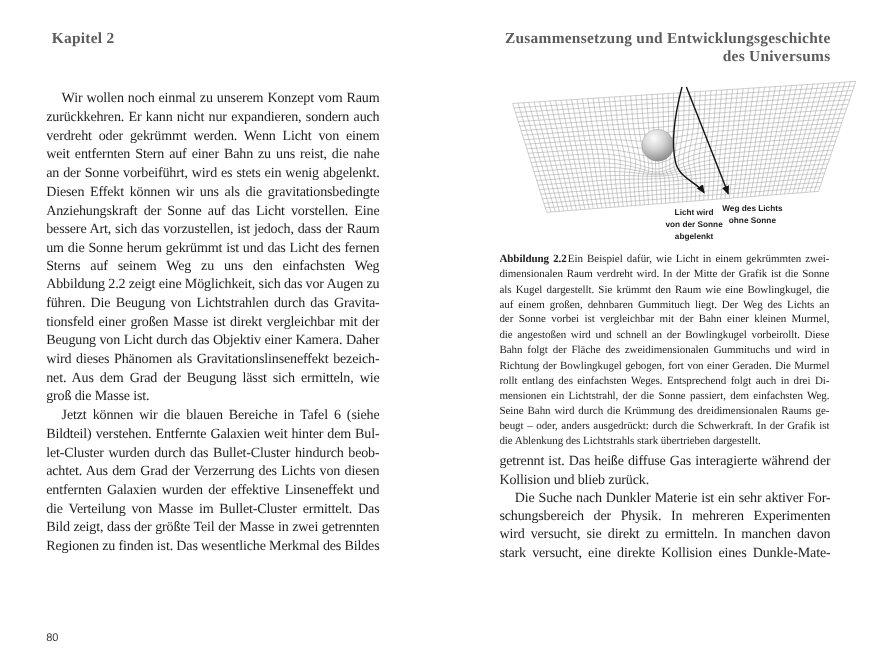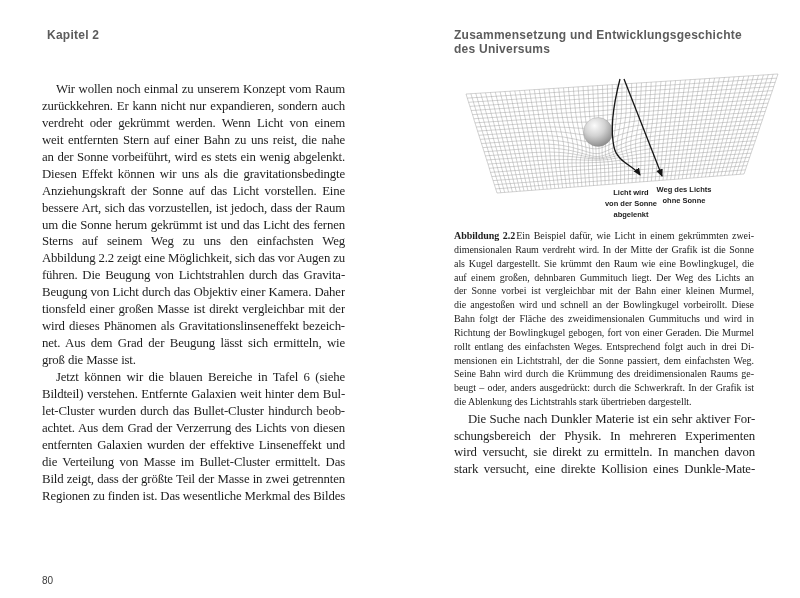--- a/index.html
+++ b/index.html
@@ -3,22 +3,22 @@
 <meta charset="utf-8">
 <style>
   html,body{margin:0;padding:0}
   body{
     width:800px;height:598px;position:relative;overflow:hidden;
     background:#ffffff;color:#1e1e1e;
     font-family:"Liberation Serif", serif;
   }
   .abs{position:absolute}
   .runhead{
-    font-family:Liberation Sans, sans-serif;
-    font-size:12px;font-weight:700;letter-spacing:.25px;color:#5c5c5c;
+    font-family:Liberation Serif, serif;
+    font-size:14px;font-weight:700;letter-spacing:.25px;color:#5c5c5c;
   }
   .pagenum{
     font-family:"Liberation Sans", sans-serif;
     font-size:10px;color:#3a3a3a;margin-top:32px;
   }
   .body-text{font-size:12.8px;letter-spacing:-.15px;text-align:justify}
   #left-body{left:42px;top:81px;width:303px;line-height:16.95px}
   #left-body .bline{height:16.95px}
   #right-body{left:454px;top:411px;width:301px;line-height:16.6px}
   #right-body .bline{height:16.6px}
@@ -26,21 +26,21 @@
   .bline.nolast{text-align-last:left}
   .bline.ind{text-indent:14px}
   sup{font-size:12px;line-height:0;letter-spacing:0;vertical-align:4px}
   #caption{
     left:454px;top:229px;width:300px;
     font-size:10px;line-height:13.85px;letter-spacing:-.05px;text-align:justify;
   }
   #caption .cline{height:13.85px;text-align-last:justify;overflow:hidden}
   #caption .cline.nolast{text-align-last:left}
   #caption b{margin-right:1px}
-  #hdr-right{left:454px;width:301px;top:28px;}
+  #hdr-right{left:454px;width:301px;top:28px;text-align:right}
   #hdr-left{left:47px;top:28px}
   #pg-left{left:42px;top:543px}
   #pg-right{left:454px;width:301px;top:575px;text-align:left}
   #figure{left:450px;top:59px;width:340px;height:167px}
 </style>
 </head>
 <body>
 
 <div class="abs runhead" id="hdr-left">Kapitel 2</div>
 <div class="abs runhead" id="hdr-right">Zusammensetzung und Entwicklungsgeschichte des Universums</div>
@@ -52,22 +52,22 @@
       <div class="bline">verdreht oder gekrümmt werden. Wenn Licht von einem</div>
       <div class="bline">weit entfernten Stern auf einer Bahn zu uns reist, die nahe</div>
       <div class="bline">an der Sonne vorbeiführt, wird es stets ein wenig abgelenkt.</div>
       <div class="bline">Diesen Effekt können wir uns als die gravitationsbedingte</div>
       <div class="bline">Anziehungskraft der Sonne auf das Licht vorstellen. Eine</div>
       <div class="bline">bessere Art, sich das vorzustellen, ist jedoch, dass der Raum</div>
       <div class="bline">um die Sonne herum gekrümmt ist und das Licht des fernen</div>
       <div class="bline">Sterns auf seinem Weg zu uns den einfachsten Weg nimmt.<sup>19</sup></div>
       <div class="bline">Abbildung 2.2 zeigt eine Möglichkeit, sich das vor Augen zu</div>
       <div class="bline">führen. Die Beugung von Lichtstrahlen durch das Gravita-</div>
+      <div class="bline">tionsfeld einer großen Masse ist direkt vergleichbar mit der</div>
       <div class="bline">Beugung von Licht durch das Objektiv einer Kamera. Daher</div>
-      <div class="bline">tionsfeld einer großen Masse ist direkt vergleichbar mit der</div>
       <div class="bline">wird dieses Phänomen als Gravitationslinseneffekt bezeich-</div>
       <div class="bline">net. Aus dem Grad der Beugung lässt sich ermitteln, wie</div>
       <div class="bline nolast">groß die Masse ist.</div>
     </div>
     <div>
       <div class="bline ind">Jetzt können wir die blauen Bereiche in Tafel 6 (siehe</div>
       <div class="bline">Bildteil) verstehen. Entfernte Galaxien weit hinter dem Bul-</div>
       <div class="bline">let-Cluster wurden durch das Bullet-Cluster hindurch beob-</div>
       <div class="bline">achtet. Aus dem Grad der Verzerrung des Lichts von diesen</div>
       <div class="bline">entfernten Galaxien wurden der effektive Linseneffekt und</div>
@@ -206,20 +206,24 @@
     <div class="cline">Richtung der Bowlingkugel gebogen, fort von einer Geraden. Die Murmel</div>
     <div class="cline">rollt entlang des einfachsten Weges. Entsprechend folgt auch in drei Di-</div>
     <div class="cline">mensionen ein Lichtstrahl, der die Sonne passiert, dem einfachsten Weg.</div>
     <div class="cline">Seine Bahn wird durch die Krümmung des dreidimensionalen Raums ge-</div>
     <div class="cline">beugt – oder, anders ausgedrückt: durch die Schwerkraft. In der Grafik ist</div>
     <div class="cline nolast">die Ablenkung des Lichtstrahls stark übertrieben dargestellt.</div>
   </div>
 
 <div class="abs body-text" id="right-body">
     <div>
+      <div class="bline">getrennt ist. Das heiße diffuse Gas interagierte während der</div>
+      <div class="bline nolast">Kollision und blieb zurück.</div>
+    </div>
+    <div>
       <div class="bline ind">Die Suche nach Dunkler Materie ist ein sehr aktiver For-</div>
       <div class="bline">schungsbereich der Physik. In mehreren Experimenten</div>
       <div class="bline">wird versucht, sie direkt zu ermitteln. In manchen davon</div>
       <div class="bline">stark versucht, eine direkte Kollision eines Dunkle-Mate-</div>
     </div>
   </div>
 
 <div class="abs pagenum" id="pg-left">80</div>
 <div class="abs pagenum" id="pg-right">81</div>
 

